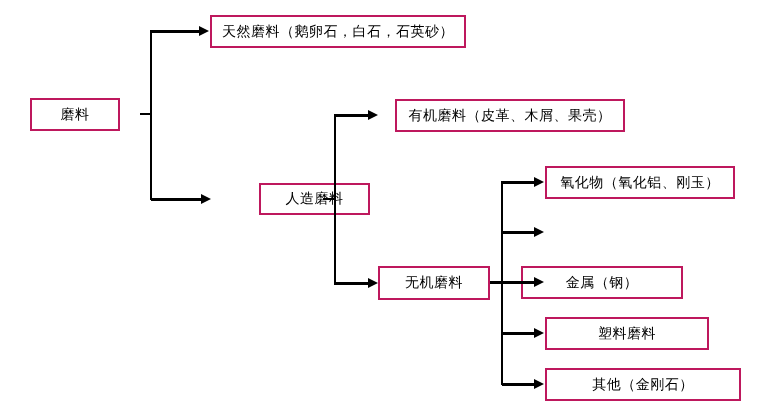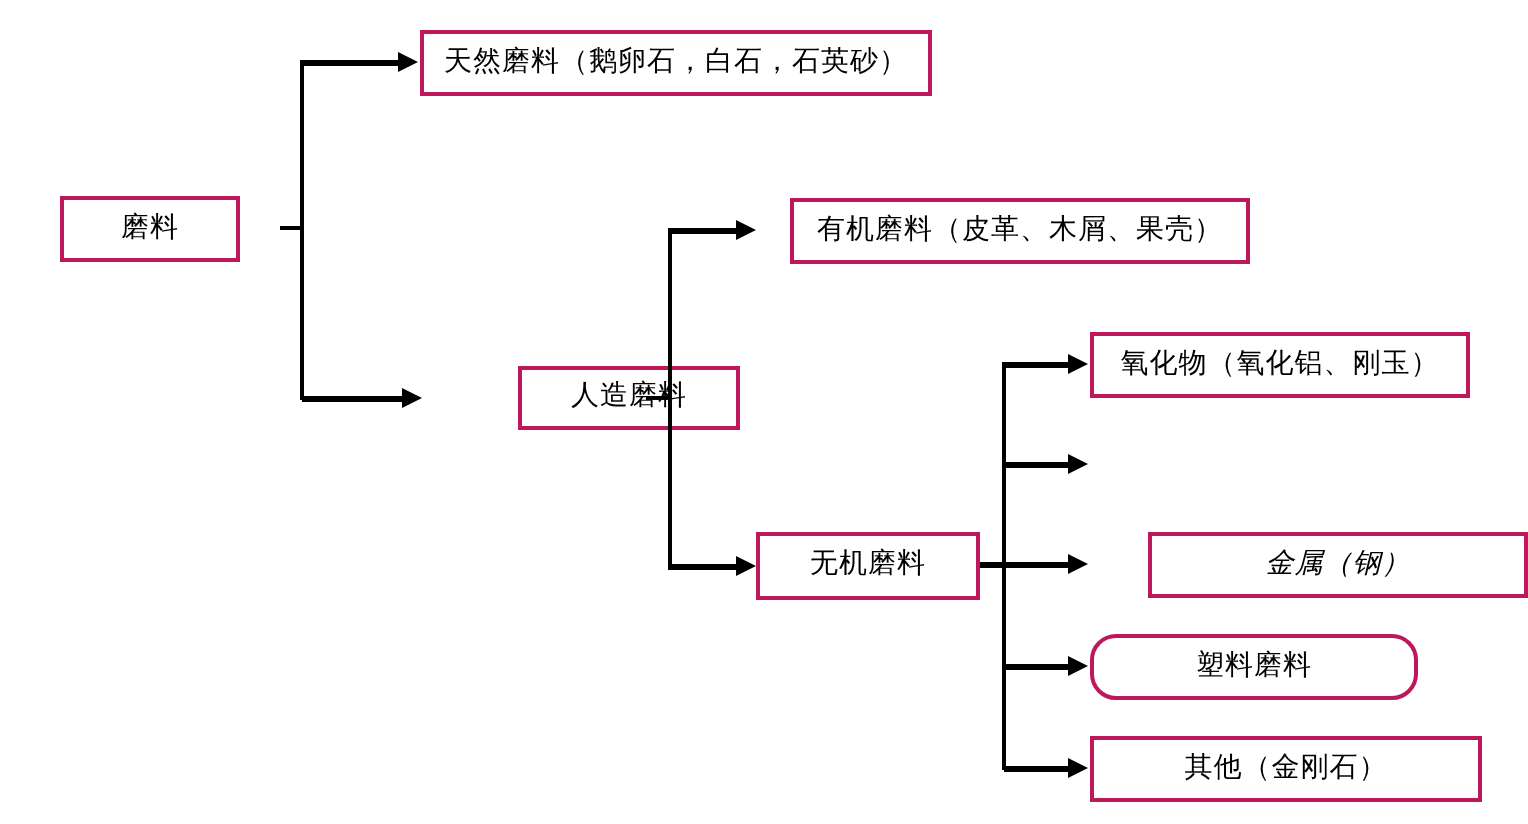--- a/index.html
+++ b/index.html
@@ -44,22 +44,22 @@
   }
 
   
   #n-root       { left: 30px;  top: 98px;  width: 90px; height: 33px; }
   #n-natural    { left: 210px; top: 15px;  width: 256px; height: 33px; }
   #n-artificial { left: 212px; top: 183px; width: 111px; height: 32px; margin-left: 47px; }
   #n-organic    { left: 379px; top: 99px;  width: 230px; height: 33px; margin-left: 16px; }
   #n-inorganic  { left: 378px; top: 266px; width: 112px; height: 34px; }
   #n-oxide      { left: 545px; top: 166px; width: 190px; height: 33px; }
   #n-carbide    { left: 545px; top: 216px; width: 190px; height: 33px; }
-  #n-metal      { left: 574px; top: 266px; width: 190px; height: 33px; font-style: italic; }
-  #n-plastic    { left: 545px; top: 317px; width: 164px; height: 33px; border-radius: 13px; }
+  #n-metal      { left: 521px; top: 266px; width: 162px; height: 33px; }
+  #n-plastic    { left: 545px; top: 317px; width: 164px; height: 33px; }
   #n-other      { left: 545px; top: 368px; width: 196px; height: 33px; text-align: center; }
 </style>
 </head>
 <body>
 
 <div id="diagram">
 
   <div class="node" id="n-root">磨料</div>
   <div class="node" id="n-natural">天然磨料（鹅卵石，白石，石英砂）</div>
   <div class="node" id="n-artificial">人造磨料</div>

